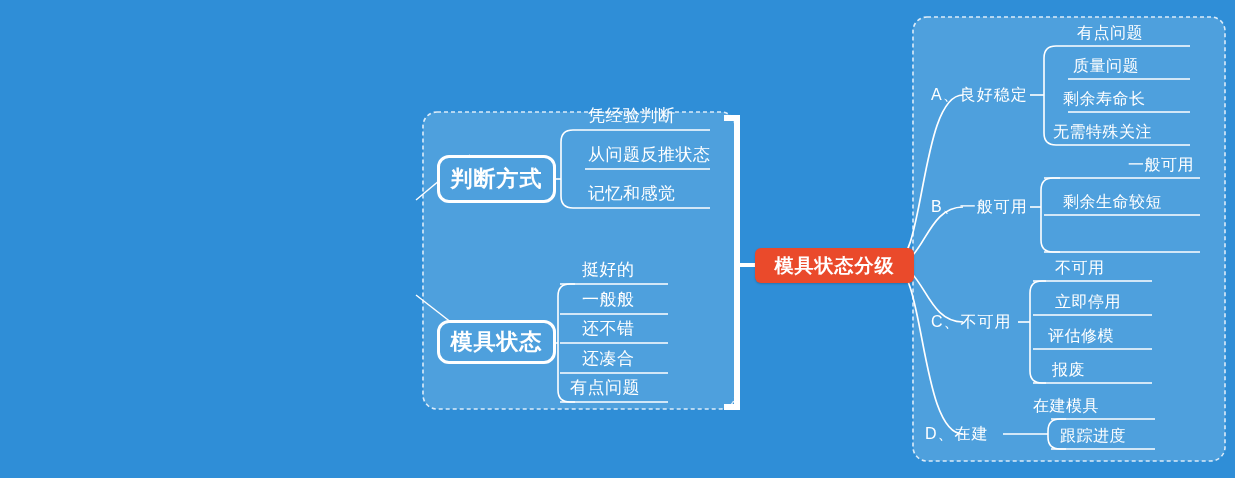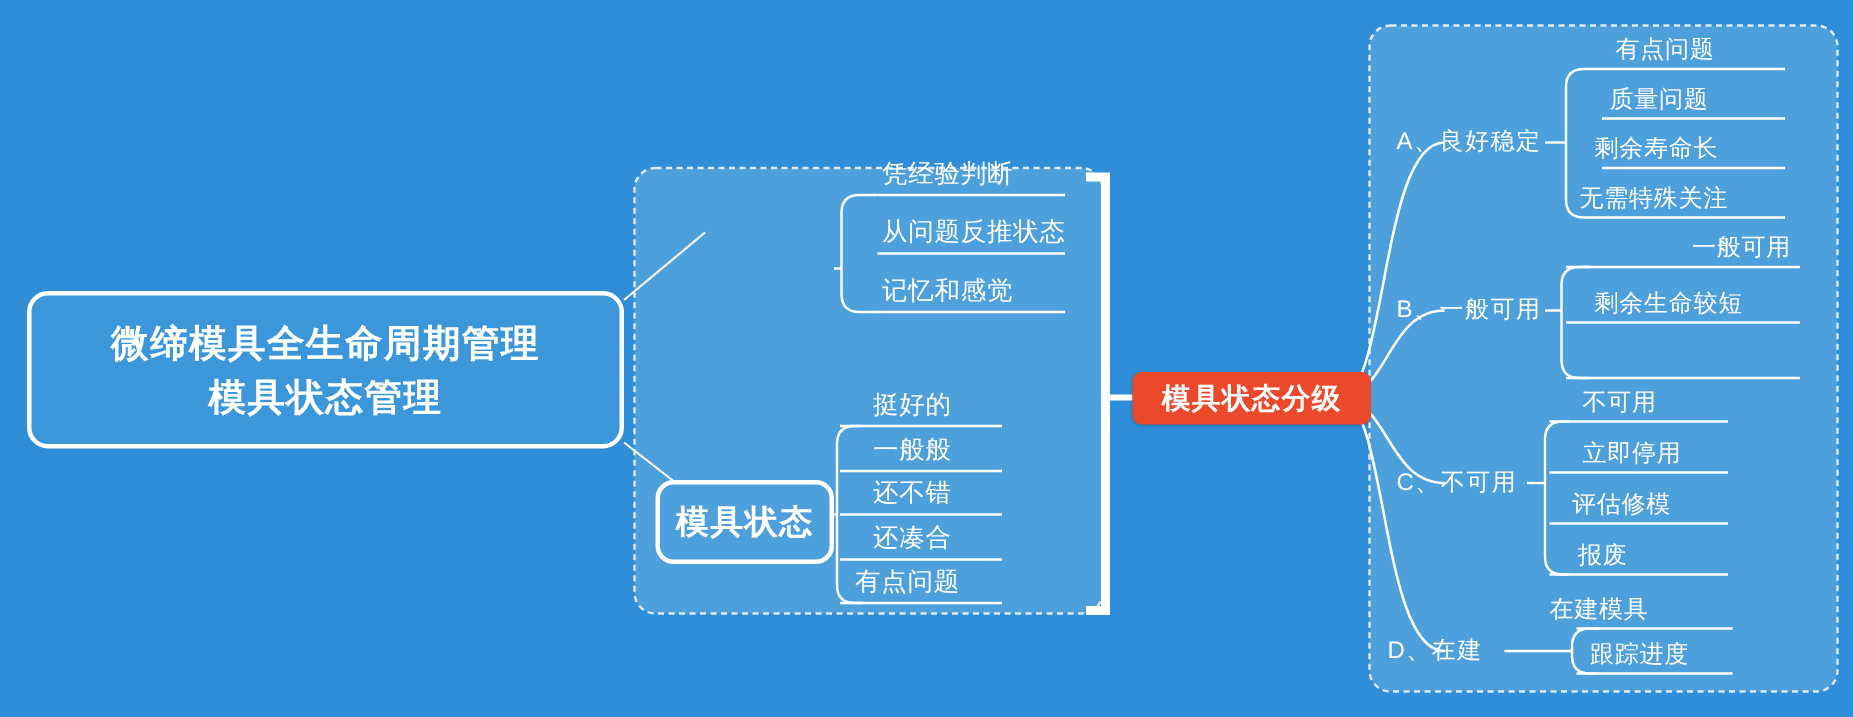--- a/index.html
+++ b/index.html
@@ -37,21 +37,21 @@
   .lvl1{
     box-sizing:border-box;
     border:3px solid #ffffff;
     border-radius:12px;
     background:#4ea0dd;
     display:flex;align-items:center;justify-content:center;
     font-size:22px;font-weight:bold;
     letter-spacing:1px;
   }
   #box-judge{left:437px;top:155px;width:119px;height:48px;}
-  #box-status{left:437px;top:320px;width:119px;height:56px;}
+  #box-status{left:437px;top:320px;width:119px;height:44px;}
 
   
   #box-grade{
     left:755px;top:248px;width:159px;height:35px;
     box-sizing:border-box;
     background:#ea4a2b;
     border-radius:6px;
     display:flex;align-items:center;justify-content:center;
     font-size:19px;font-weight:bold;
     letter-spacing:1px;
@@ -128,25 +128,24 @@
     <line x1="1033" y1="315" x2="1152" y2="315" stroke="#ffffff" stroke-width="1.6"></line>
     <line x1="1033" y1="349" x2="1152" y2="349" stroke="#ffffff" stroke-width="1.6"></line>
     <line x1="1033" y1="383" x2="1152" y2="383" stroke="#ffffff" stroke-width="1.6"></line>
 
     <path d="M1066 419 L1060 419 Q1048 419 1048 431 L1048 437 Q1048 449 1060 449 L1066 449" fill="none" stroke="#ffffff" stroke-width="1.6"></path>
     <path d="M1003 434 L1048 434" fill="none" stroke="#ffffff" stroke-width="1.6"></path>
     <line x1="1051" y1="419" x2="1155" y2="419" stroke="#ffffff" stroke-width="1.6"></line>
     <line x1="1051" y1="449" x2="1155" y2="449" stroke="#ffffff" stroke-width="1.6"></line>
   </svg>
 
-  <div class="node root">
-    <span>微缔模具全生命周期管理</span>
-    <span>模具状态管理</span>
+
+  <div class="node lvl1" id="box-judge">
+    <span>判断方式</span>
   </div>
-
   <div class="node lvl1" id="box-status">
     <span>模具状态</span>
   </div>
 
   <div class="node leaf big" style="left:588px;top:127px;">凭经验判断</div>
   <div class="node leaf big" style="left:588px;top:166px;">从问题反推状态</div>
   <div class="node leaf big" style="left:588px;top:205px;">记忆和感觉</div>
 
   <div class="node leaf big" style="left:582px;top:281px;">挺好的</div>
   <div class="node leaf big" style="left:582px;top:311px;">一般般</div>

